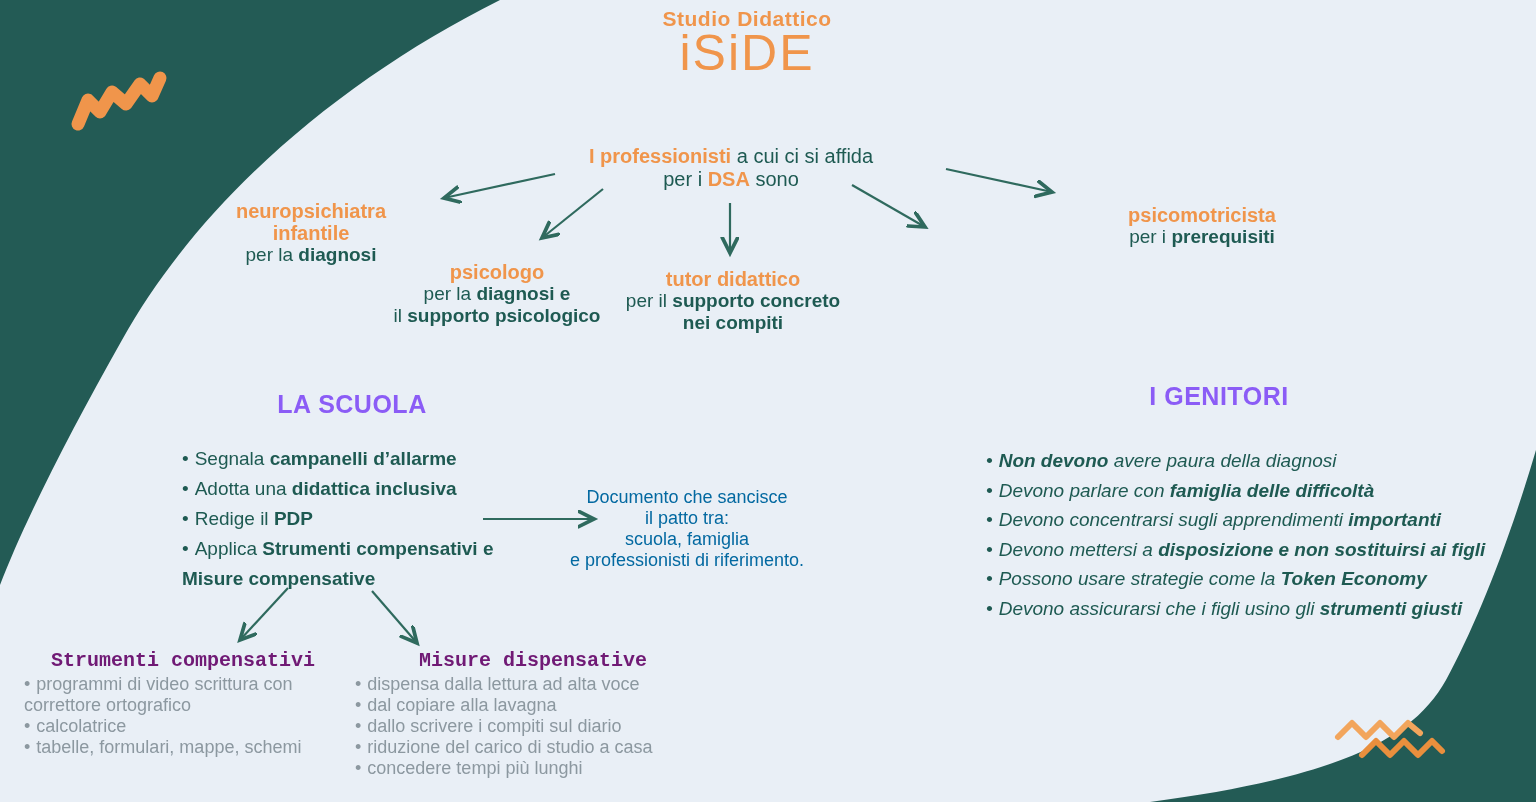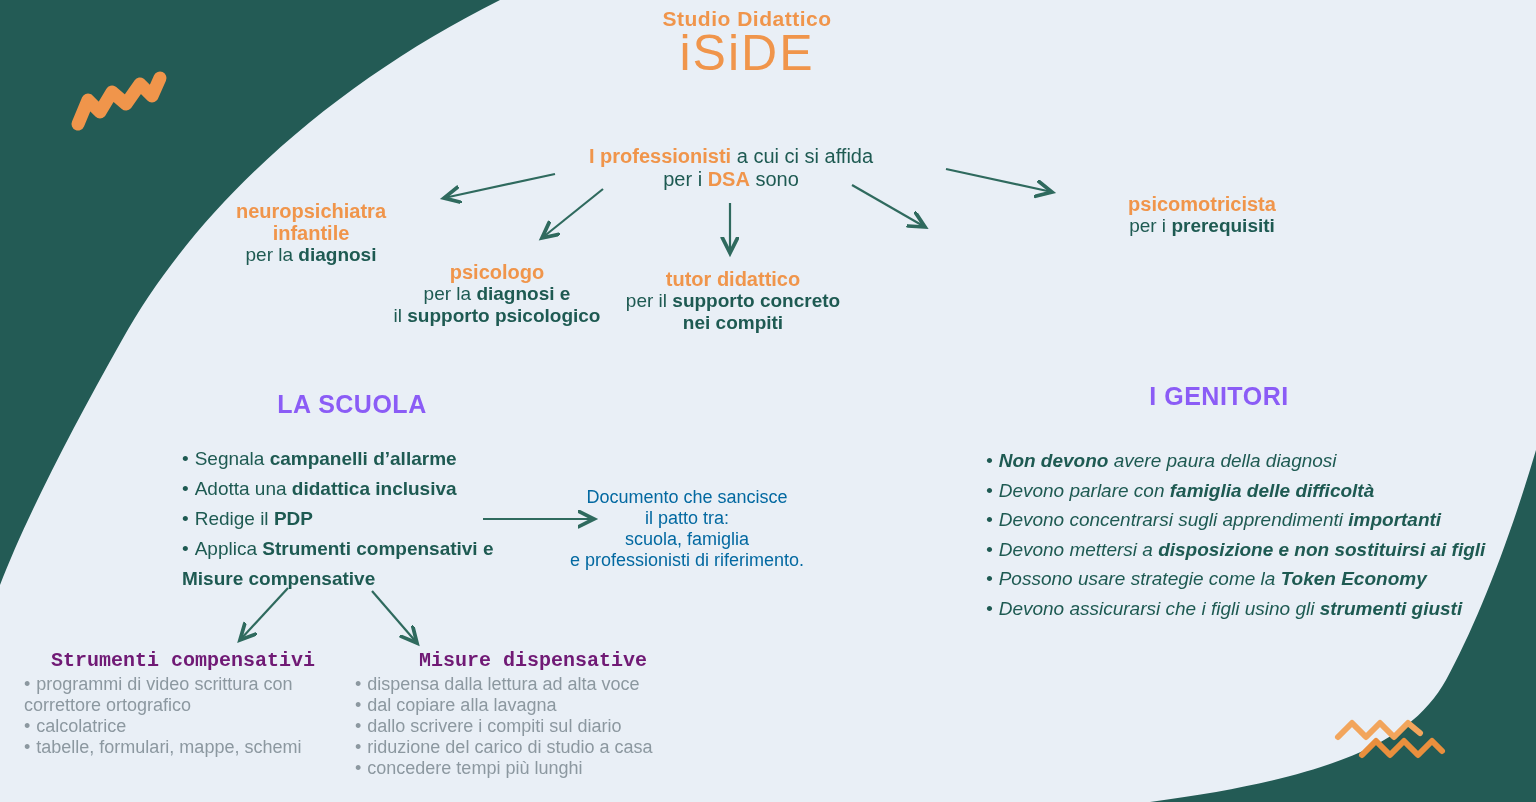--- a/index.html
+++ b/index.html
@@ -81,21 +81,21 @@
     <div class="node-desc"><span>il </span><span class="b">supporto psicologico</span></div>
   </div>
 
   <div class="abs ctr" style="left:733px; top:268px; width:320px;">
     <div class="node-title">tutor didattico</div>
     <div class="node-desc"><span>per il </span><span class="b">supporto concreto</span></div>
     <div class="node-desc"><span class="b">nei compiti</span></div>
   </div>
 
 
-  <div class="abs ctr" style="left:1202px; top:193px; width:300px;">
+  <div class="abs ctr" style="left:1202px; top:204px; width:300px;">
     <div class="node-title">psicomotricista</div>
     <div class="node-desc"><span>per i </span><span class="b">prerequisiti</span></div>
   </div>
 
   <div class="abs ctr section-title" style="left:352px; top:390px;">LA SCUOLA</div>
   <div class="abs blist wrap330" style="left:182px; top:444px;">
     <div class="row"><span class="dot">•</span><span>Segnala </span><span class="b">campanelli d’allarme</span></div>
     <div class="row"><span class="dot">•</span><span>Adotta una </span><span class="b">didattica inclusiva</span></div>
     <div class="row"><span class="dot">•</span><span>Redige il </span><span class="b">PDP</span></div>
     <div class="row"><span class="dot">•</span><span>Applica </span><span class="b">Strumenti compensativi e Misure compensative</span></div>

